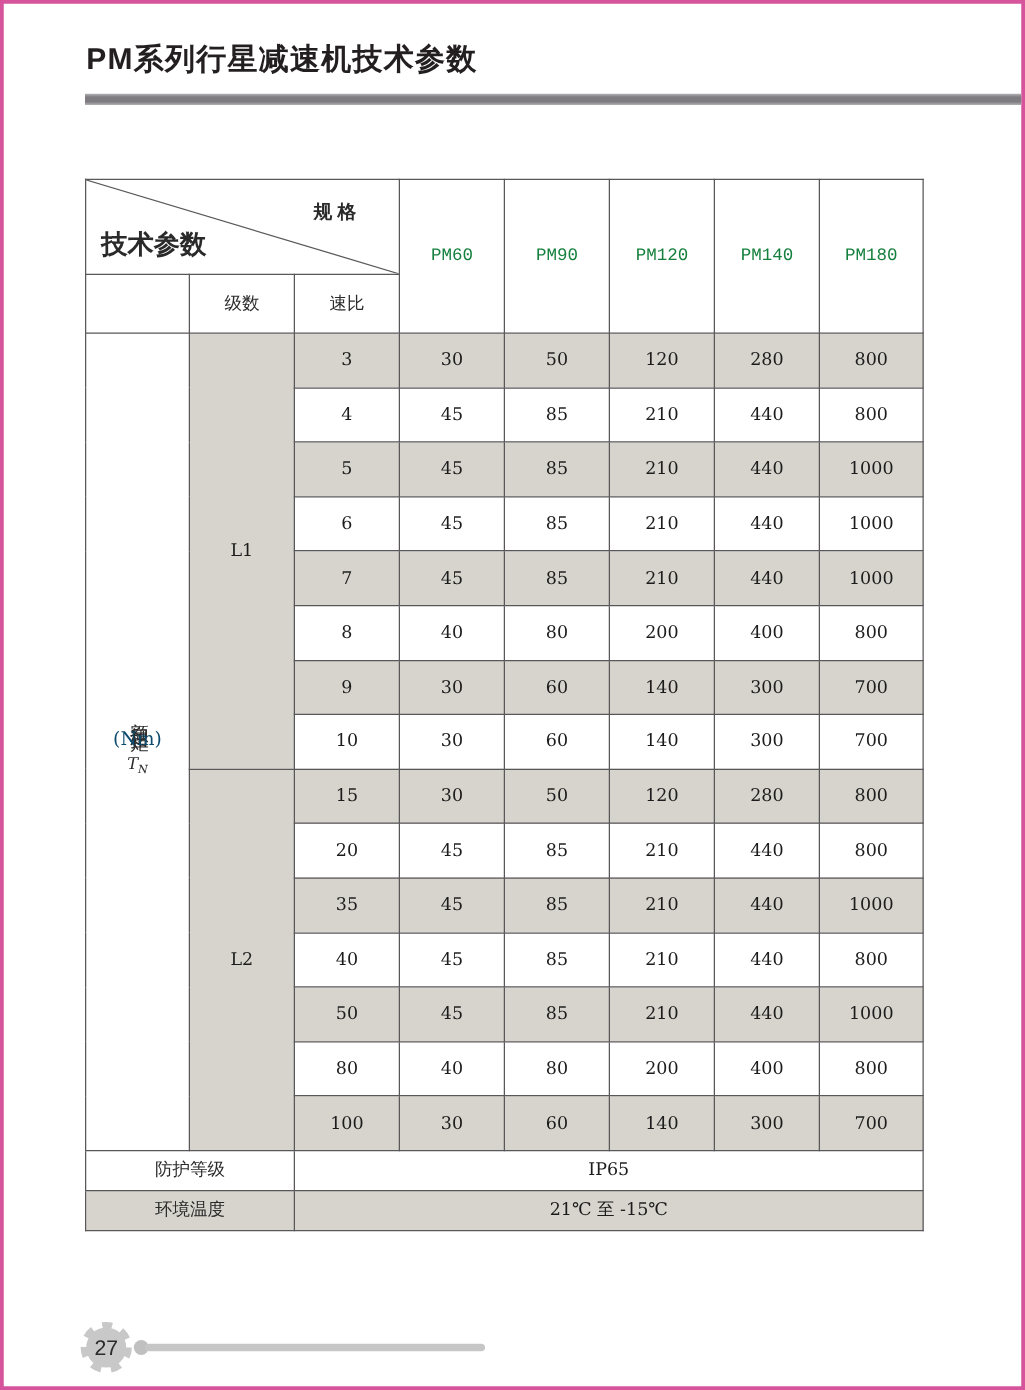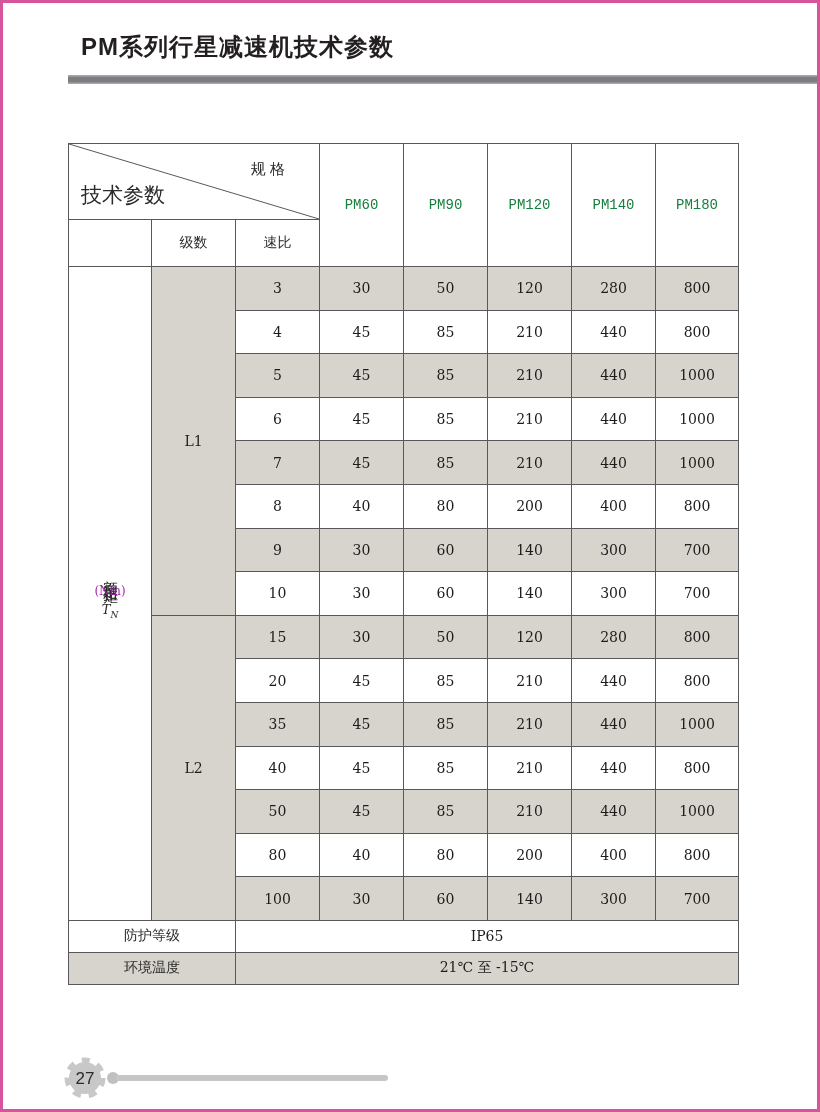--- a/index.html
+++ b/index.html
@@ -7,21 +7,21 @@
     position: relative;
     width: 820px; height: 1112px;
     box-sizing: border-box;
     background: #ffffff;
     border: 3px solid #d6549c;
     overflow: hidden;
     font-family: "Liberation Sans", sans-serif;
     color: #231f20;
   }
   .title {
-    position: absolute; left: 78px; top: 28px;
+    position: absolute; left: 66px; top: 28px;
     font-size: 24px; font-weight: bold; letter-spacing: 1px;
     color: #231f20; margin: 0;
   }
   .title-bar {
     position: absolute; left: 65px; top: 72px;
     width: 752px; height: 9px;
     background: linear-gradient(#b3b1b4, #7e7c80 30%, #7e7c80 72%, #b3b1b4);
   }
   table.spec {
     position: absolute; left: 65px; top: 140px;
@@ -37,32 +37,32 @@
   tr.hrow1 { height: 76px; }
   tr.hrow2 { height: 47px; }
   tr.drow  { height: 43.6px; }
   tr.frow  { height: 32px; }
   .shade { background: #d7d4cd; }
   .val, .ratio, .stage, .fval {
     font-family: "DejaVu Serif", "Liberation Serif", serif;
     color: #1c1c1c; font-size: 14px;
   }
   .pmhead { font-family: Liberation Mono, monospace; font-size: 15px; color: #15803d; }
-  .cjk { font-size: 15px; color: #2a2a2a; }
+  .cjk { font-size: 15px; color: #2a2a2a; font-weight: bold; }
   .diag-cell { position: relative; }
   .diag-cell svg.diag-line { position: absolute; left: 0; top: 0; width: 100%; height: 100%; display: block; }
   .corner-spec { position: absolute; top: 16px; right: 34px; font-size: 15px; }
   .corner-param { position: absolute; bottom: 10px; left: 12px; font-size: 21px; }
   .torque-cell { background: #ffffff; }
   .torque-wrap { display: flex; flex-direction: column; align-items: center; gap: 4px; }
   .vlabel {
     writing-mode: vertical-rl; text-orientation: upright;
     font-size: 15px; letter-spacing: 3px; color: #2a2a2a;
   }
-  .unit { font-family: "DejaVu Serif", serif; font-size: 12px; color: #a21caf; }
+  .unit { font-family: "DejaVu Serif", serif; font-size: 15px; color: #0c4a6e; }
   .sym  { font-family: "DejaVu Serif", serif; font-style: italic; font-size: 13px; color: #2a2a2a; }
   .sym sub { font-size: 9px; font-style: italic; }
   .flabel { font-size: 15px; color: #2a2a2a; }
   .footer-art { position: absolute; left: 58px; top: 1051px; }
 </style>
 </head>
 <body>
 
 <div class="page">
 

